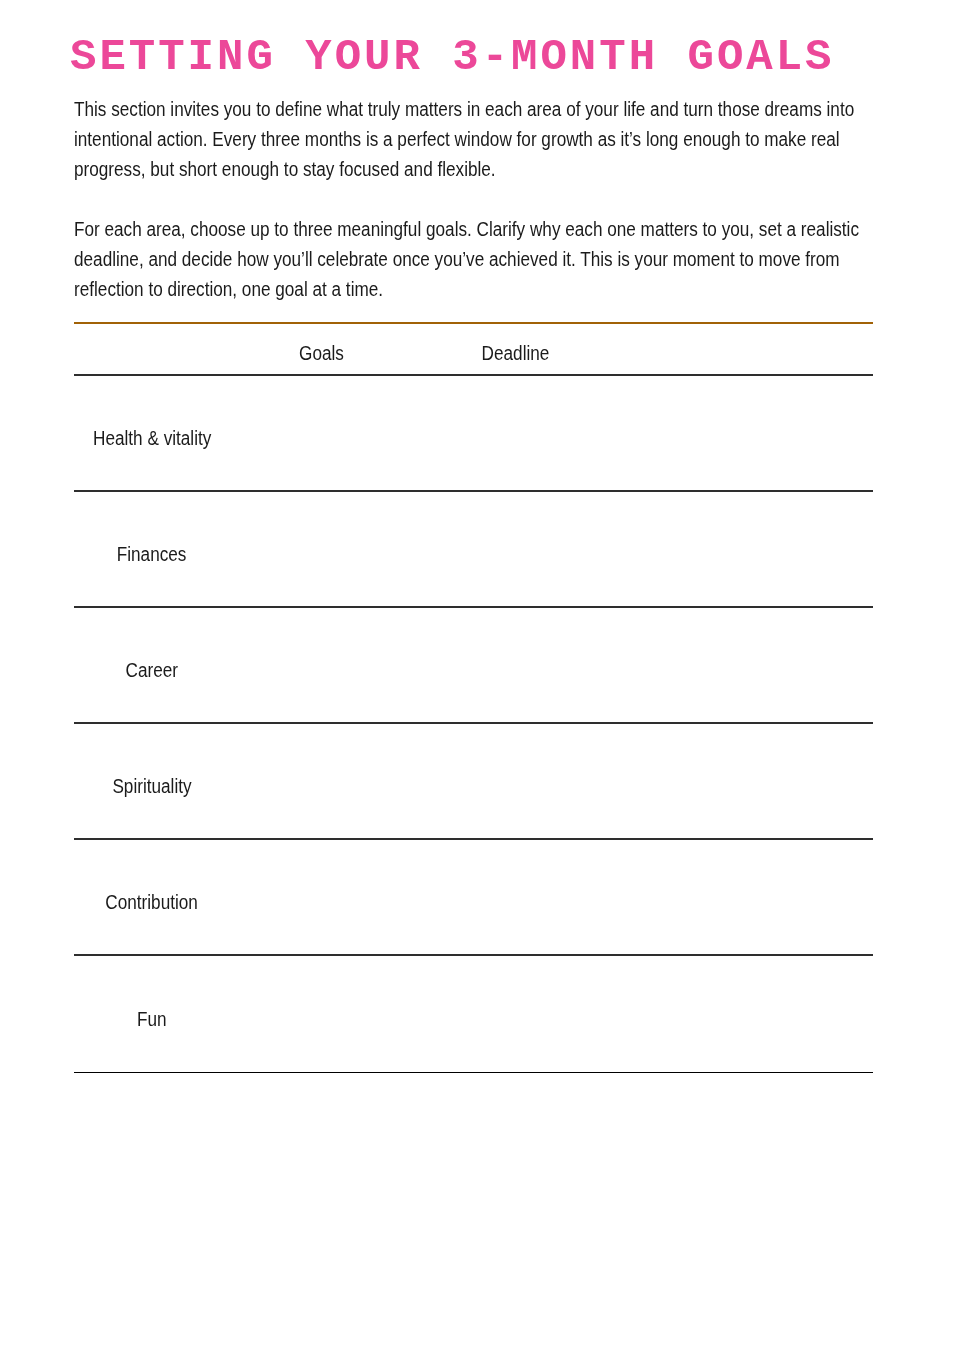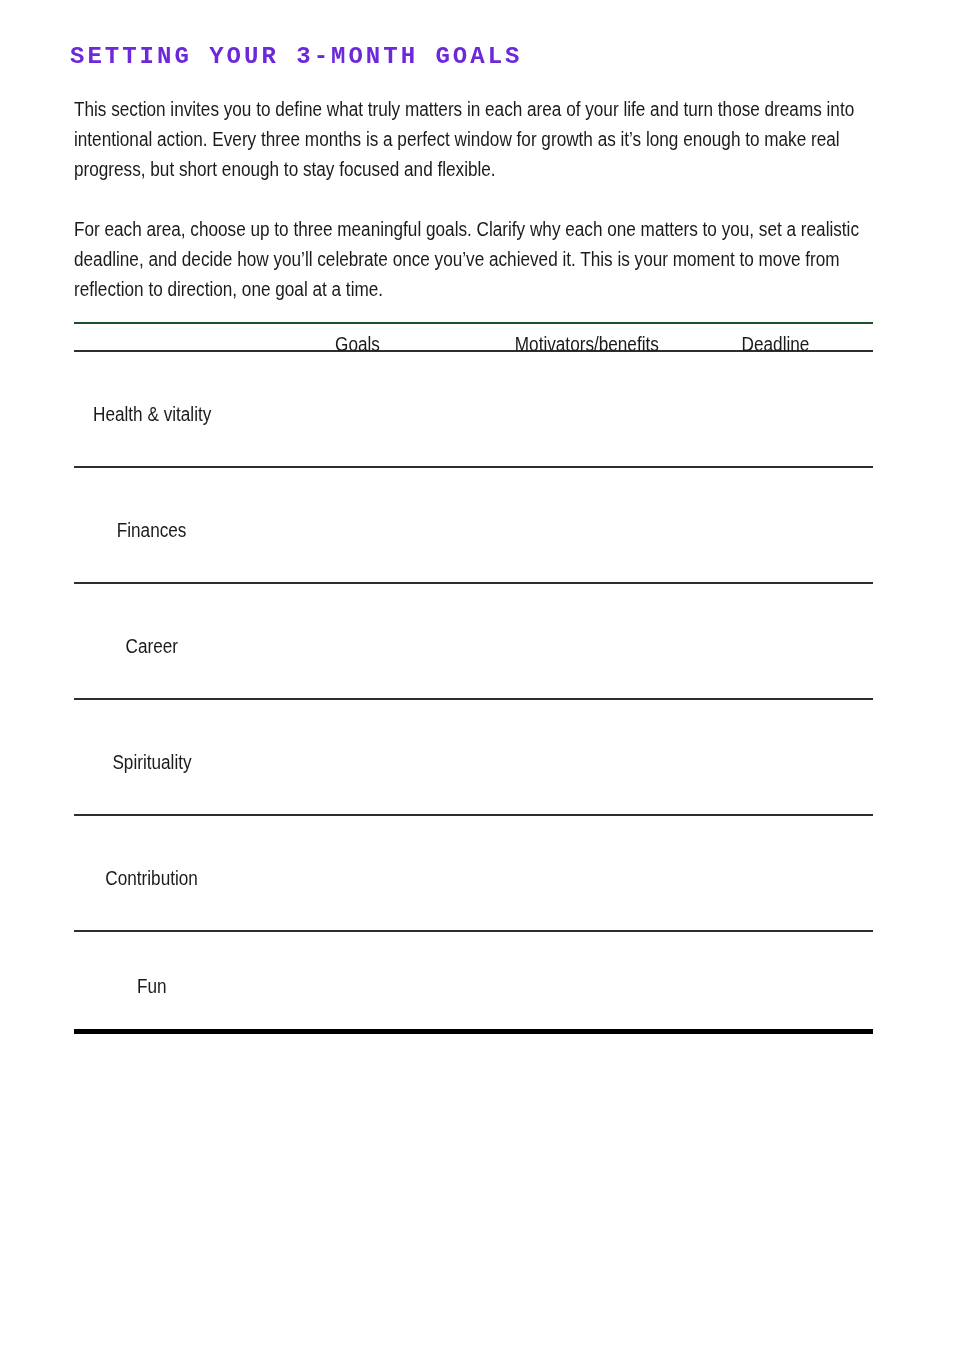--- a/index.html
+++ b/index.html
@@ -12,24 +12,24 @@
     font-family: "Liberation Sans", sans-serif;
     color: #1a1a1a;
     overflow: hidden;
   }
   .title {
     position: absolute;
     left: 70px;
     top: 36px;
     font-family: "Liberation Mono", monospace;
     font-weight: 700;
-    font-size: 24px;
+    font-size: 44px;
     line-height: 42px;
     letter-spacing: 3px;
-    color: #6d28d9;
+    color: #ec4899;
     white-space: nowrap;
   }
   .intro {
     position: absolute;
     left: 74px;
     width: 908px;
     font-size: 19.5px;
     line-height: 30px;
     letter-spacing: 0px;
     transform: scaleX(0.88);
@@ -43,41 +43,40 @@
     position: absolute;
     left: 74px;
     top: 322px;
     width: 799px;
   }
   .grid-row {
     display: grid;
     grid-template-columns: 156px 182px 206px 98px 157px;
   }
   .header-row {
-    height: 30px;
-    border-top: 2px solid #14532d;
+    height: 54px;
+    border-top: 2px solid #a16207;
     border-bottom: 2px solid #2e2e2e;
-    gap: 36px;
   }
   .header-cell {
     display: flex;
     align-items: center;
     justify-content: center;
     padding-top: 9px;
     font-size: 19.5px;
     color: #1b1b1b;
     white-space: nowrap;
   }
   .body-row {
     height: 116px;
     border-bottom: 2px solid #2e2e2e;
   }
   .body-row:last-child {
-    height: 102px;
-    border-bottom: 5px solid #000000;
+    height: 117px;
+    border-bottom: 1px solid #000000;
   }
   .label-cell {
     display: flex;
     align-items: center;
     justify-content: center;
     padding-top: 11px;
     font-size: 19.5px;
     color: #1b1b1b;
     white-space: nowrap;
   }
@@ -97,23 +96,20 @@
 
   <p class="intro" id="para1">This section invites you to define what truly matters in each area of your life and turn those dreams into intentional action. Every three months is a perfect window for growth as it’s long enough to make real progress, but short enough to stay focused and flexible.</p>
   <p class="intro" id="para2">For each area, choose up to three meaningful goals. Clarify why each one matters to you, set a realistic deadline, and decide how you’ll celebrate once you’ve achieved it. This is your moment to move from reflection to direction, one goal at a time.</p>
 
   <div class="goals-table">
 
     <div class="grid-row header-row">
       <div class="header-cell"></div>
       <div class="header-cell">
         <span class="cond">Goals</span>
-      </div>
-      <div class="header-cell">
-        <span class="cond">Motivators/benefits</span>
       </div>
       <div class="header-cell">
         <span class="cond">Deadline</span>
       </div>
     </div>
 
     <div class="grid-row body-row">
       <div class="label-cell">
         <span class="cond">Health &amp; vitality</span>
       </div>

